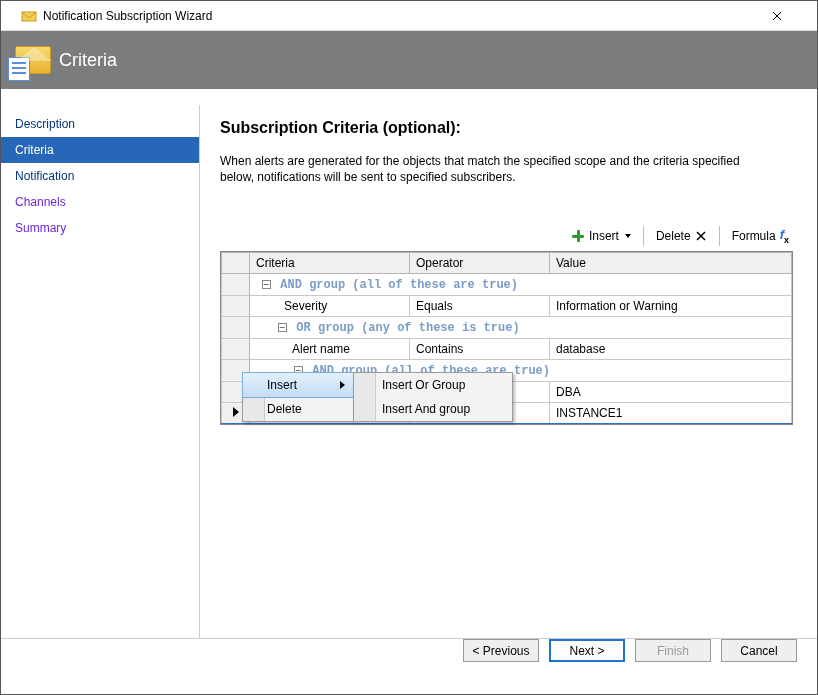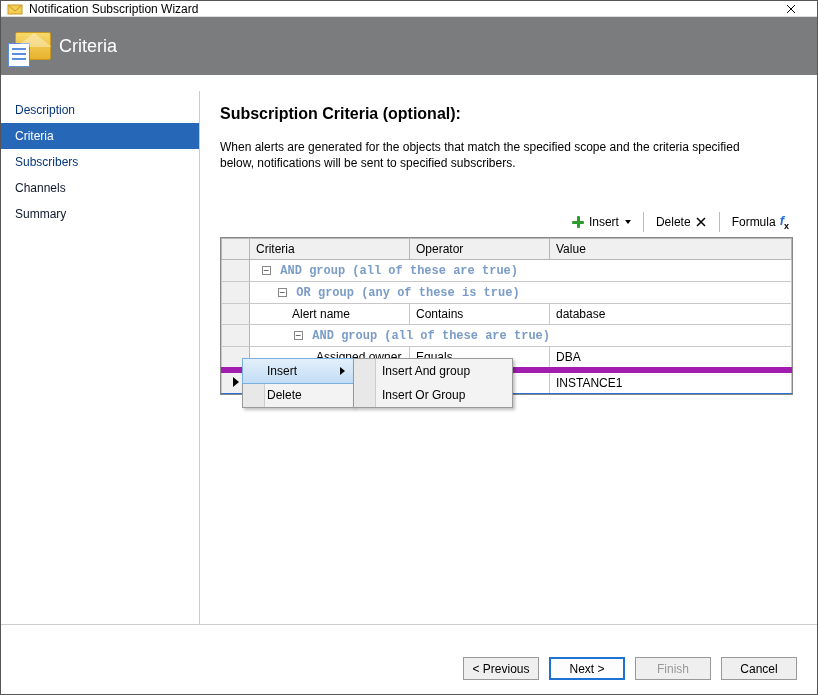--- a/index.html
+++ b/index.html
@@ -7,24 +7,24 @@
     margin: 0;
     font-family: "Segoe UI", Tahoma, sans-serif;
     font-size: 12px;
     background: #fff;
     width: 818px;
     height: 695px;
     overflow: hidden;
     border: 1px solid #555;
   }
   .titlebar {
-    height: 16px;
+    height: 30px;
     display: flex;
     align-items: center;
-    padding: 0 6px;
+    padding: 0 20px;
     background: #fff;
     border-bottom: 1px solid #ddd;
   }
   .titlebar .app-icon {
     width: 16px; height: 16px; margin-right: 6px;
     display: flex; align-items: center; justify-content: center;
   }
   .titlebar .title { flex: 1; font-size: 12px; color: #000; }
   .titlebar .close {
     width: 40px; height: 28px;
@@ -78,21 +78,21 @@
   }
   .nav-item {
     padding: 6px 14px;
     color: #06357a;
     cursor: pointer;
   }
   .nav-item.active {
     background: #2667b7;
     color: #fff;
   }
-  .nav-item.muted { color: #0f172a; }
+  .nav-item.muted { color: #6d28d9; }
 
   .main {
     flex: 1;
     padding: 30px 24px 10px 20px;
     position: relative;
   }
   .section-title { font-weight: bold; font-size: 16px; margin-bottom: 16px; color:#000;}
   .section-text { color:#000; line-height: 1.35; margin-bottom: 40px; max-width: 540px;}
 
   .toolbar {
@@ -143,21 +143,21 @@
     color:#000;
     height: 20px;
   }
   .grid td.indicator { width:24px; background:#f0f0f0; border-right:1px solid #b5b5b5; text-align:center;}
   .grid .group-label { color:#7a9cc6; font-weight:bold;font-family:Liberation Mono, monospace; }
   .grid .collapse-box{
     display:inline-block;width:9px;height:9px;border:1px solid #888;
     line-height:7px;text-align:center;font-size:10px;margin-right:6px;
     vertical-align:middle;color:#333;
   }
-  .grid .selected td { border-top:6px solid #a21caf; border-bottom:1px solid #2b6fd6; }
+  .grid .selected td { border-top:1px solid #a21caf; border-bottom:1px solid #2b6fd6; }
   .grid .selected td.value { background:#fff; }
   .row-pointer{
     display:inline-block;width:0;height:0;
     border-top:5px solid transparent;border-bottom:5px solid transparent;
     border-left:6px solid #000;
   }
 
   .context-menus {
     position: absolute;
     top: 283px; left: 42px;
@@ -190,21 +190,21 @@
   .ctx.sub .ctx-item{ padding-left:28px; }
   .ctx .gutter{
     position:absolute;left:0;top:0;bottom:0;width:22px;background:#e8e8e8;border-right:1px solid #ccc;
   }
   .ctx { position:relative; }
   .ctx .items{position:relative;}
 
   .footer {
     height: 56px;
     border-top: 1px solid #ccc;
-    display:flex; align-items:flex-end; justify-content:flex-end;
+    display:flex; align-items:flex-start; justify-content:flex-end;
     gap: 10px; padding-right: 20px;
   }
   .footer .btn{
     min-width: 76px; height:23px;
     border:1px solid #999; background:#efefef;
     display:flex;align-items:center;justify-content:center;
     font-size:12px; color:#000; cursor:pointer;
     padding: 0 8px;
   }
   .footer .btn.primary{
@@ -239,21 +239,21 @@
         <span></span>
       </div>
   </div>
   <div class="page-title">Criteria</div>
 </div>
 
 <div class="body">
   <div class="sidebar">
     <div class="nav-item">Description</div>
     <div class="nav-item active">Criteria</div>
-    <div class="nav-item">Subscribers</div>
+    <div class="nav-item">Notification</div>
     <div class="nav-item muted">Channels</div>
     <div class="nav-item muted">Summary</div>
   </div>
 
   <div class="main">
     <div class="section-title">Subscription Criteria (optional):</div>
     <div class="section-text">When alerts are generated for the objects that match the specified scope and the criteria specified below, notifications will be sent to specified subscribers.</div>
 
     <div class="toolbar">
       <div class="tool-btn">
@@ -287,20 +287,26 @@
             <th>Value</th>
           </tr>
         </thead>
         <tbody>
           <tr>
             <td class="indicator"></td>
             <td colspan="3" style="padding-left:12px">
               <span class="collapse-box">−</span>
               <span class="group-label">AND group (all of these are true)</span>
             </td>
+          </tr>
+          <tr>
+            <td class="indicator"></td>
+            <td style="padding-left:34px">Severity</td>
+            <td>Equals</td>
+            <td>Information or Warning</td>
           </tr>
           <tr>
             <td class="indicator"></td>
             <td colspan="3" style="padding-left:28px">
               <span class="collapse-box">−</span>
               <span class="group-label">OR group (any of these is true)</span>
             </td>
           </tr>
           <tr>
             <td class="indicator"></td>
@@ -341,24 +347,24 @@
           </div>
           <div class="ctx-item">
             <span>Delete</span>
           </div>
         </div>
       </div>
       <div class="ctx sub">
         <div class="gutter"></div>
         <div class="items">
           <div class="ctx-item">
-            <span>Insert And group</span>
+            <span>Insert Or Group</span>
           </div>
           <div class="ctx-item">
-            <span>Insert Or Group</span>
+            <span>Insert And group</span>
           </div>
         </div>
       </div>
     </div>
 
   </div>
 </div>
 
 <div class="footer">
   <div class="btn">&lt; Previous</div>

